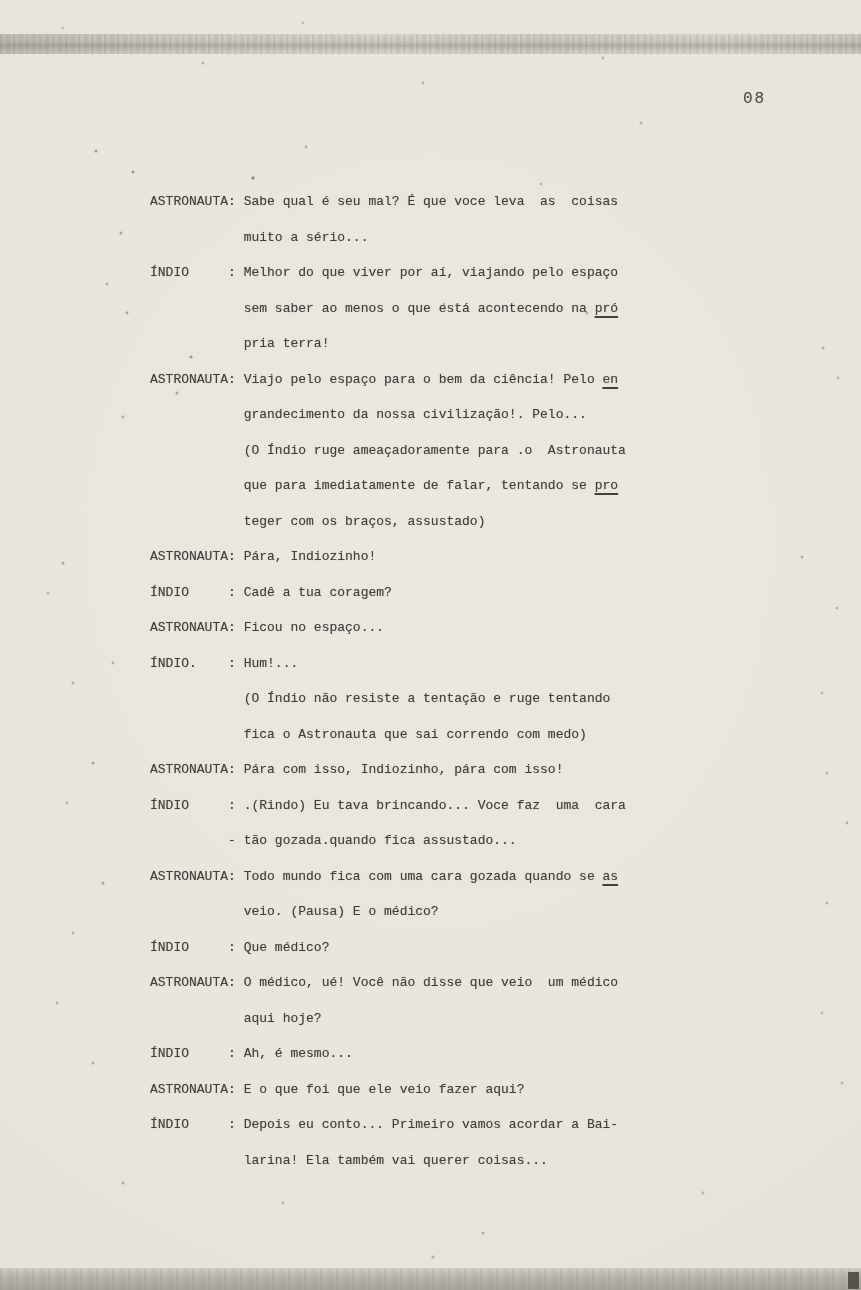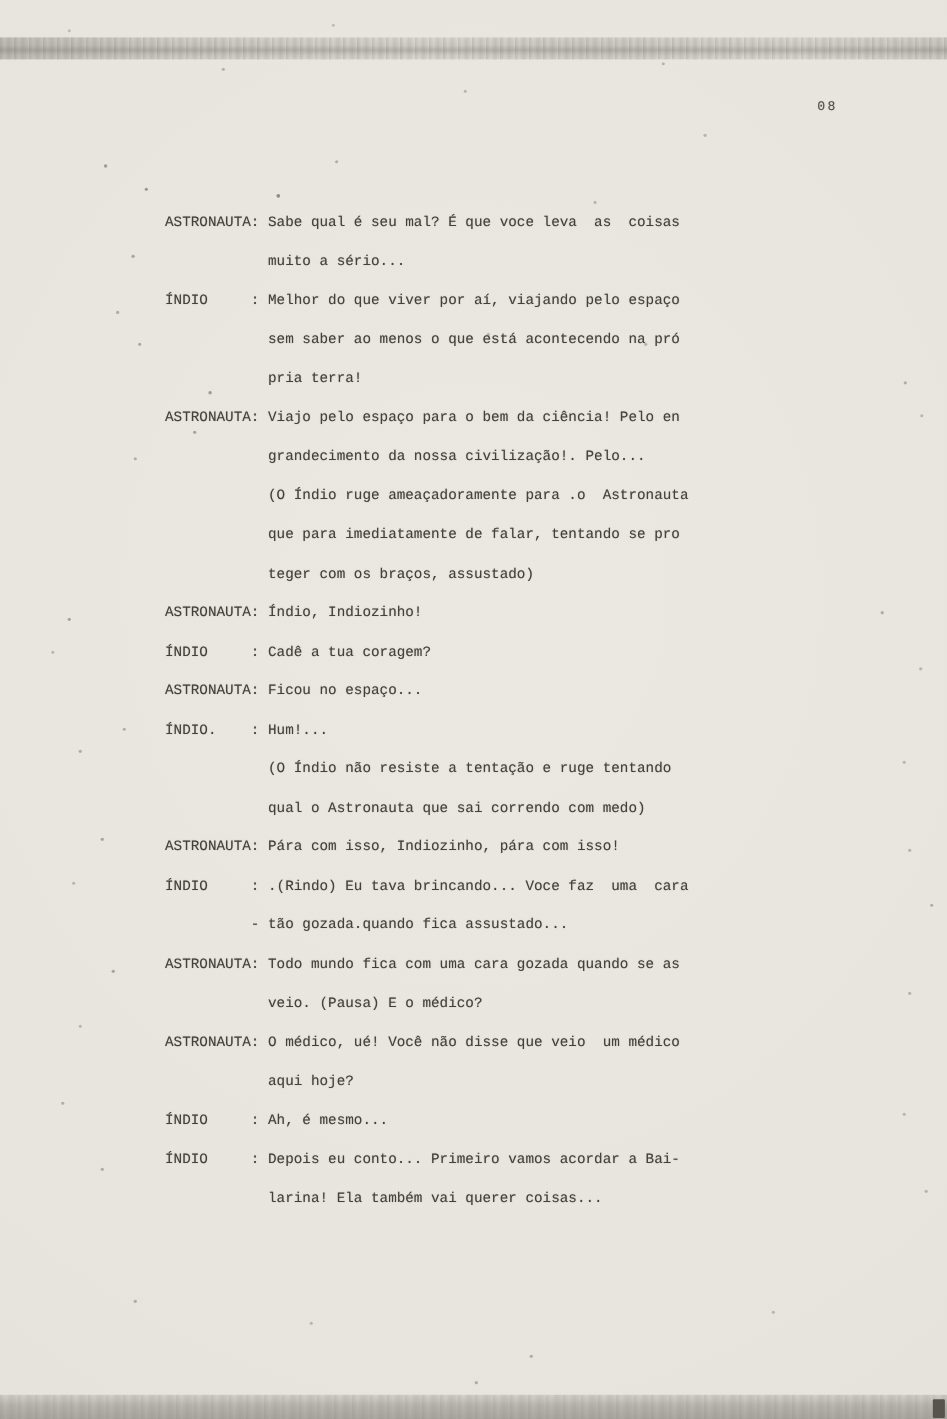--- a/index.html
+++ b/index.html
@@ -62,38 +62,39 @@
     right: 2px; bottom: 1px;
     width: 11px; height: 17px;
     background: #57544d;
     border-radius: 1px;
     filter: blur(0.4px);
   }
 
   .page-number {
     position: absolute;
     left: 743px; top: 90px;
-    font-size: 12px;
+    font-size: 16px;
     letter-spacing: 2px;
     color: #55534e;
     text-shadow: 0 0 1px rgba(85,83,78,0.45);
   }
 
   .script {
     position: absolute;
     left: 150px; top: 141px;
     font-size: 13px;
     line-height: 35.5px;
     color: #44413c;
     text-shadow: 0 0 1px rgba(68,65,60,0.42);
     margin-top: 43px;
   }
   .line { white-space: pre; height: 35.5px; }
   .spk, .txt, .tail { white-space: pre; }
   .tail {
+    text-decoration: underline;
     text-underline-offset: 4px;
     text-decoration-thickness: 1.5px;
   }
 
   
   .specks {
     position: absolute; top: 0; left: 0;
     width: 2px; height: 2px; border-radius: 50%;
     background: transparent;
     box-shadow:
@@ -153,33 +154,35 @@
       <div class="line"><span class="spk">ASTRONAUTA: </span><span class="txt">Sabe qual é seu mal? É que voce leva  as  coisas</span></div>
       <div class="line"><span class="spk">            </span><span class="txt">muito a sério...</span></div>
       <div class="line"><span class="spk">ÍNDIO     : </span><span class="txt">Melhor do que viver por aí, viajando pelo espaço</span></div>
       <div class="line"><span class="spk">            </span><span class="txt">sem saber ao menos o que está acontecendo na </span><span class="tail">pró</span></div>
       <div class="line"><span class="spk">            </span><span class="txt">pria terra!</span></div>
       <div class="line"><span class="spk">ASTRONAUTA: </span><span class="txt">Viajo pelo espaço para o bem da ciência! Pelo </span><span class="tail">en</span></div>
       <div class="line"><span class="spk">            </span><span class="txt">grandecimento da nossa civilização!. Pelo...</span></div>
       <div class="line"><span class="spk">            </span><span class="txt">(O Índio ruge ameaçadoramente para .o  Astronauta</span></div>
       <div class="line"><span class="spk">            </span><span class="txt">que para imediatamente de falar, tentando se </span><span class="tail">pro</span></div>
       <div class="line"><span class="spk">            </span><span class="txt">teger com os braços, assustado)</span></div>
-      <div class="line"><span class="spk">ASTRONAUTA: </span><span class="txt">Índio, Indiozinho!</span></div>
+      <div class="line"><span class="spk">ASTRONAUTA: </span><span class="txt">Pára, Indiozinho!</span></div>
       <div class="line"><span class="spk">ÍNDIO     : </span><span class="txt">Cadê a tua coragem?</span></div>
       <div class="line"><span class="spk">ASTRONAUTA: </span><span class="txt">Ficou no espaço...</span></div>
       <div class="line"><span class="spk">ÍNDIO.    : </span><span class="txt">Hum!...</span></div>
       <div class="line"><span class="spk">            </span><span class="txt">(O Índio não resiste a tentação e ruge tentando</span></div>
-      <div class="line"><span class="spk">            </span><span class="txt">qual o Astronauta que sai correndo com medo)</span></div>
+      <div class="line"><span class="spk">            </span><span class="txt">fica o Astronauta que sai correndo com medo)</span></div>
       <div class="line"><span class="spk">ASTRONAUTA: </span><span class="txt">Pára com isso, Indiozinho, pára com isso!</span></div>
       <div class="line"><span class="spk">ÍNDIO     : </span><span class="txt">.(Rindo) Eu tava brincando... Voce faz  uma  cara</span></div>
       <div class="line"><span class="spk">          - </span><span class="txt">tão gozada.quando fica assustado...</span></div>
       <div class="line"><span class="spk">ASTRONAUTA: </span><span class="txt">Todo mundo fica com uma cara gozada quando se </span><span class="tail">as</span></div>
       <div class="line"><span class="spk">            </span><span class="txt">veio. (Pausa) E o médico?</span></div>
+      <div class="line"><span class="spk">ÍNDIO     : </span><span class="txt">Que médico?</span></div>
       <div class="line"><span class="spk">ASTRONAUTA: </span><span class="txt">O médico, ué! Você não disse que veio  um médico</span></div>
       <div class="line"><span class="spk">            </span><span class="txt">aqui hoje?</span></div>
       <div class="line"><span class="spk">ÍNDIO     : </span><span class="txt">Ah, é mesmo...</span></div>
+      <div class="line"><span class="spk">ASTRONAUTA: </span><span class="txt">E o que foi que ele veio fazer aqui?</span></div>
       <div class="line"><span class="spk">ÍNDIO     : </span><span class="txt">Depois eu conto... Primeiro vamos acordar a Bai-</span></div>
       <div class="line"><span class="spk">            </span><span class="txt">larina! Ela também vai querer coisas...</span></div>
     </div>
   <div class="specks"></div>
   <div class="smudge-bottom"></div>
   <div class="corner-mark"></div>
 </div>
 
 </body></html>

